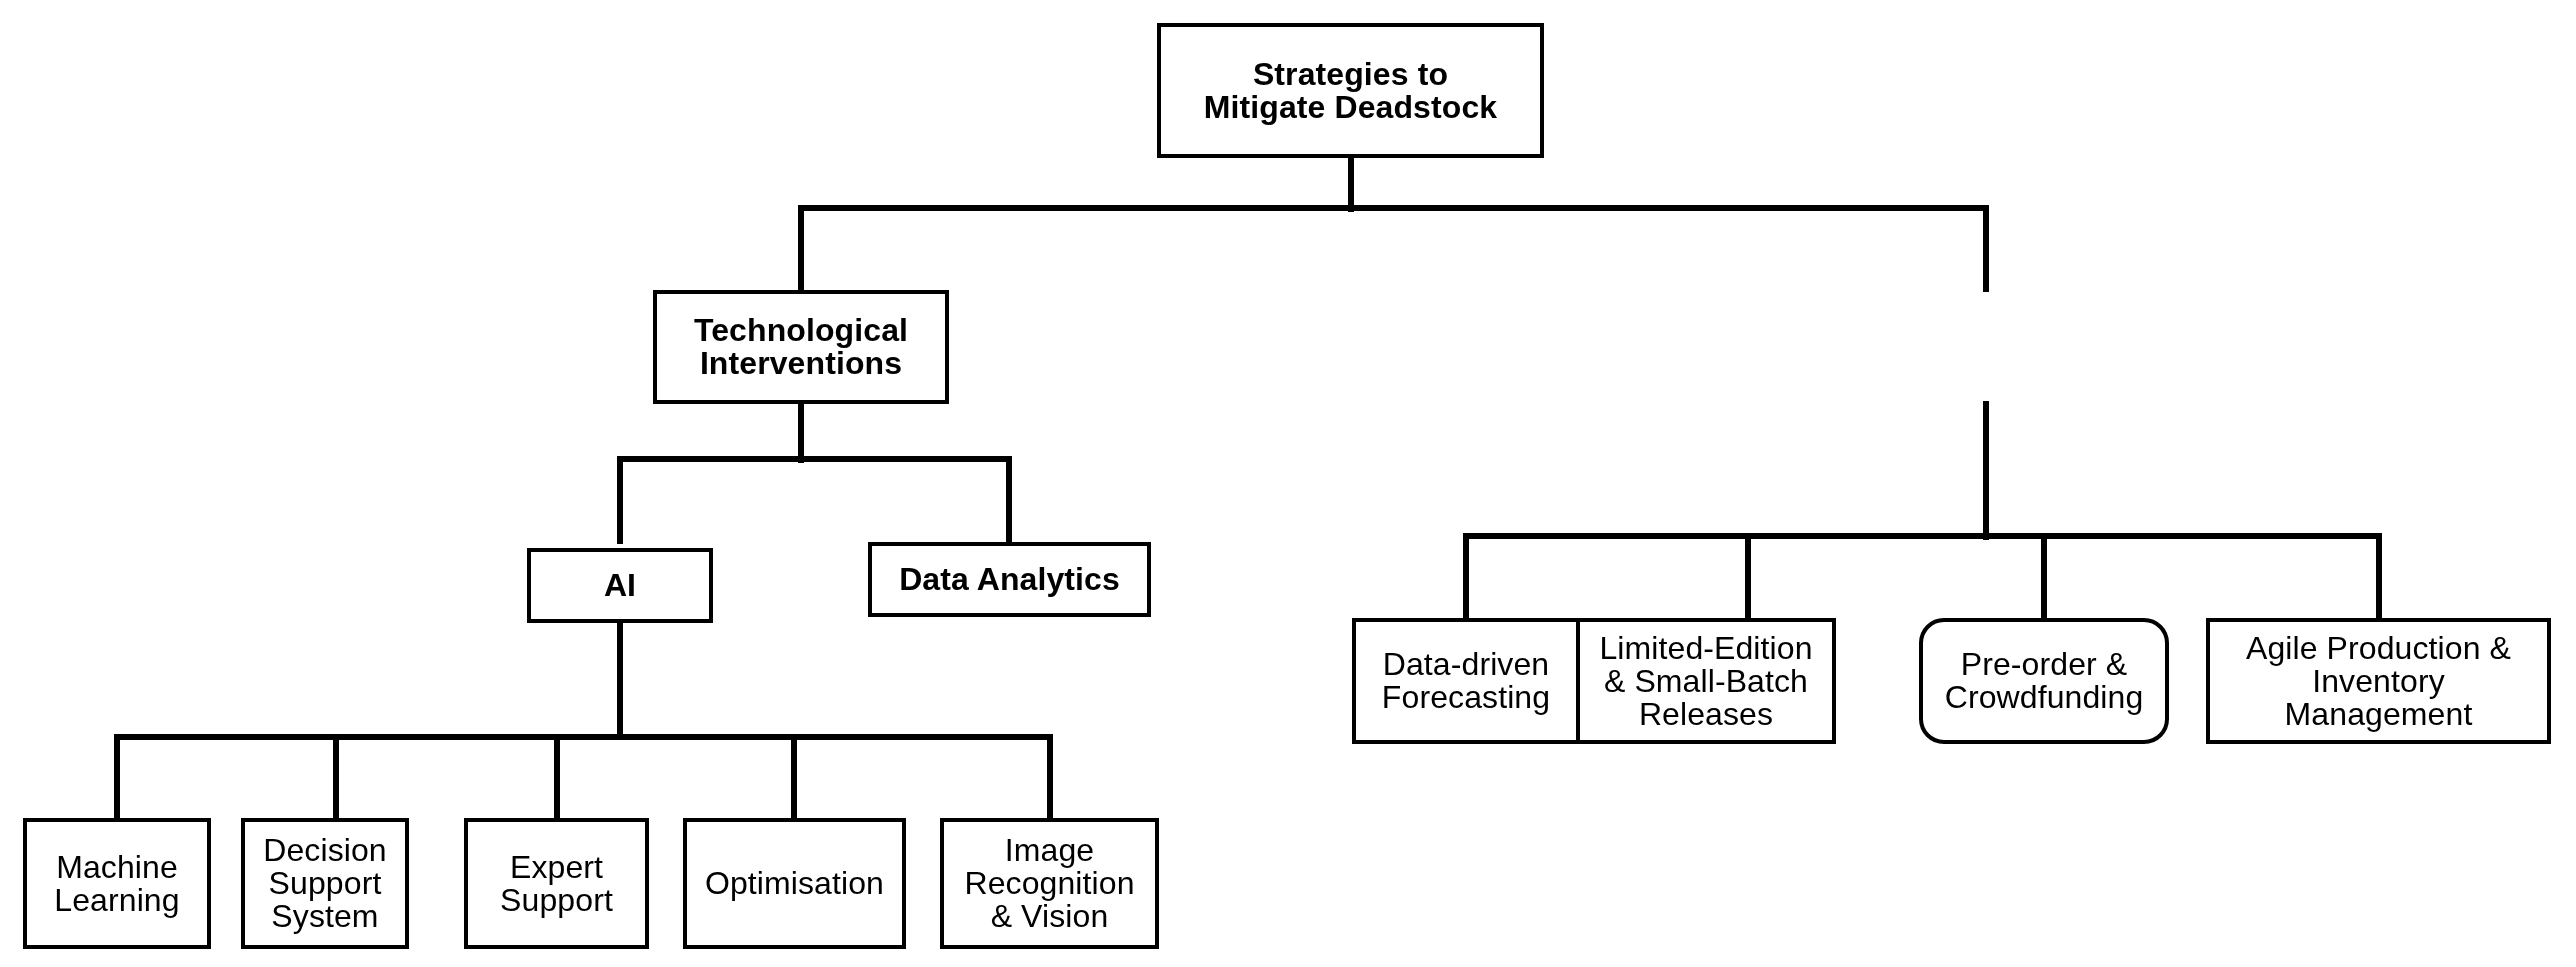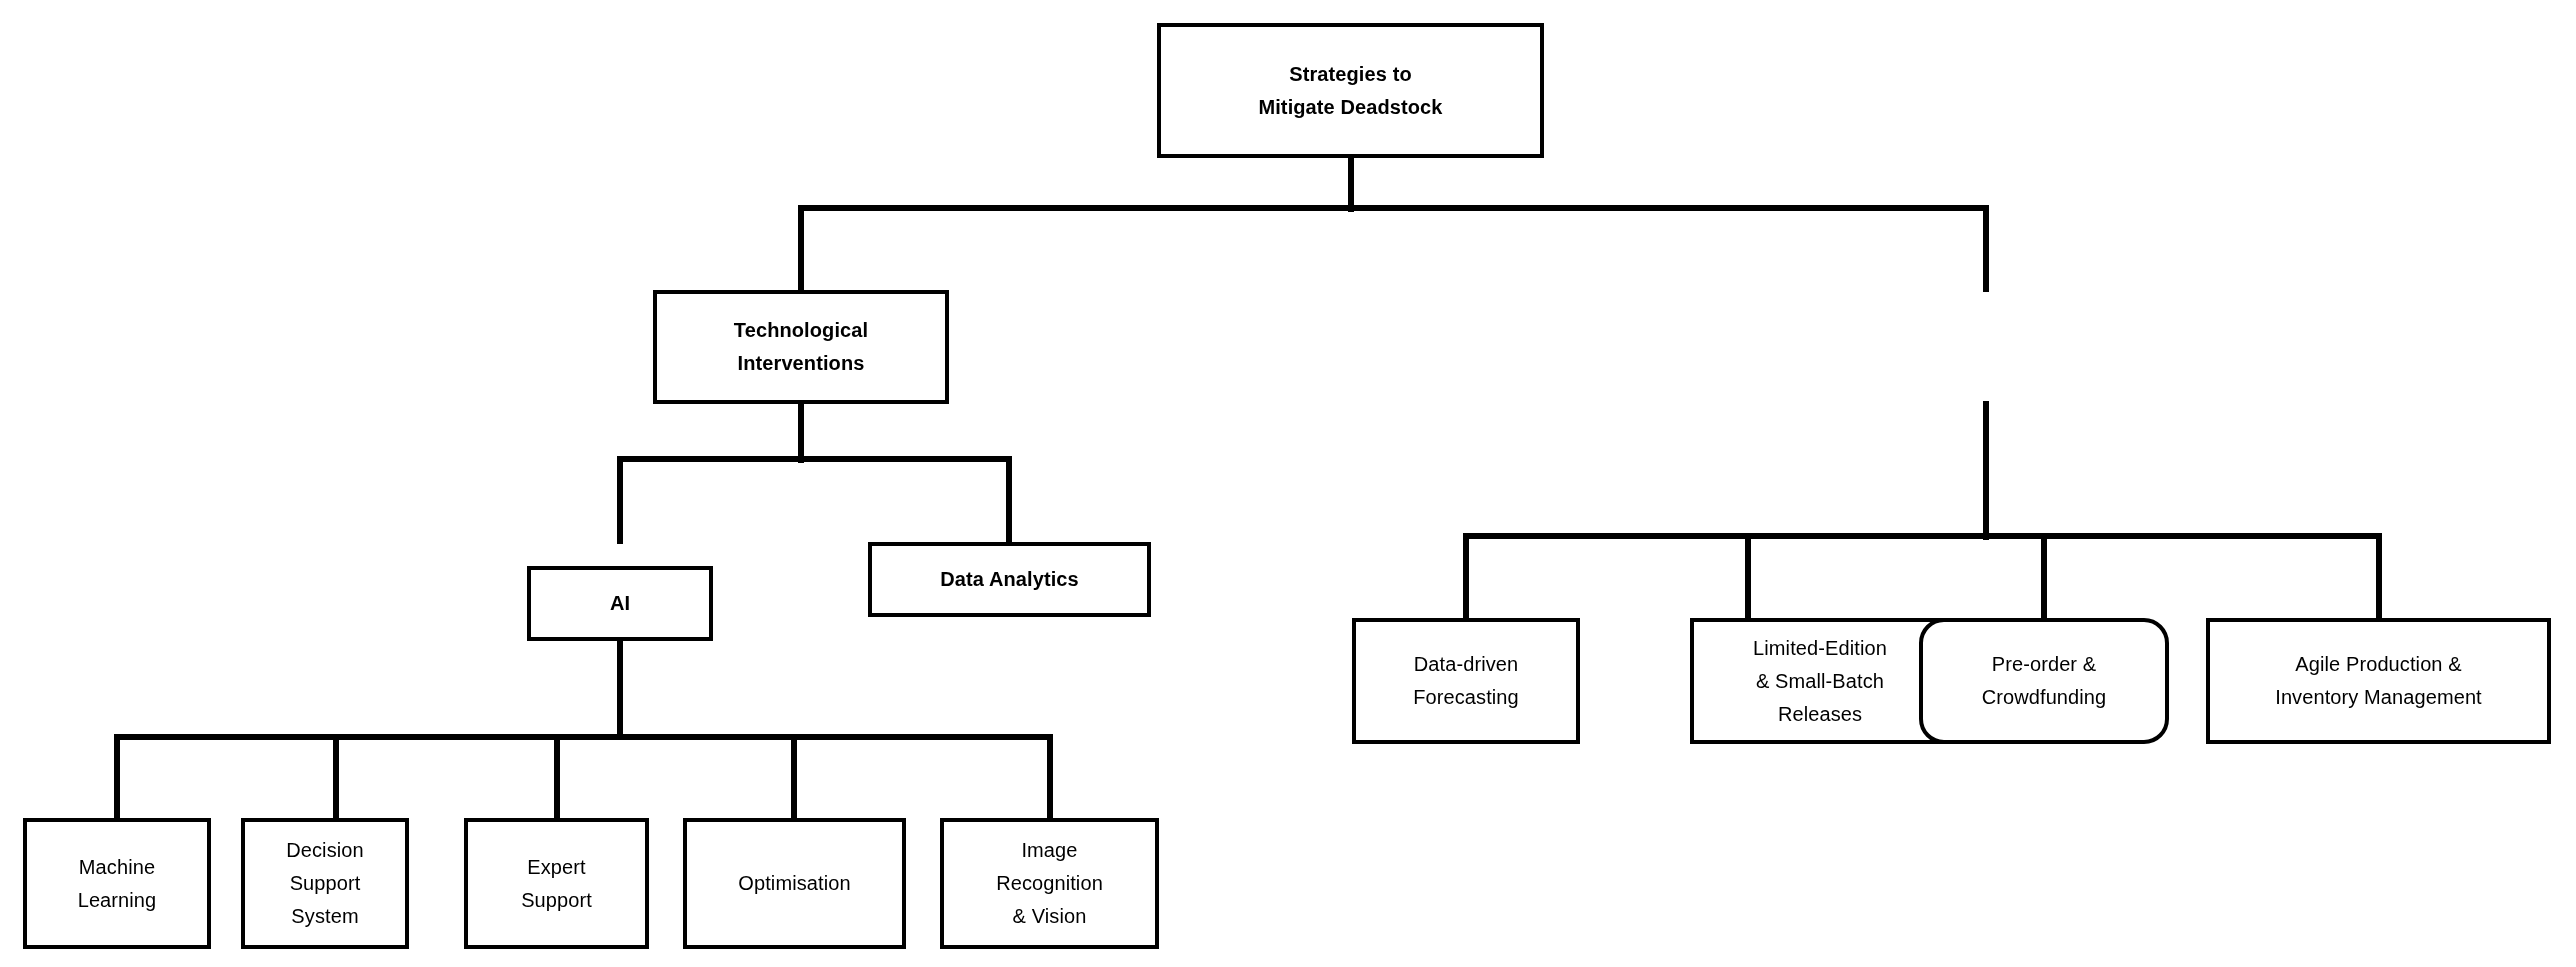--- a/index.html
+++ b/index.html
@@ -26,21 +26,21 @@
     border: 4.2px solid #000000;
     background: #ffffff;
     display: flex;
     align-items: center;
     justify-content: center;
     text-align: center;
   }
   .node-label {
     display: block;
     white-space: pre-line;
-    font-size: 20px;
+    font-size: 32px;
     line-height: 33px;
     letter-spacing: 0.1px;
     padding: 0 5.6px;
   }
   .bold .node-label {
     font-weight: bold;
   }
 </style>
 </head>
 <body>
@@ -75,21 +75,21 @@
   <div class="node bold" style="left:1157px; top:23px; width:387px; height:135px;">
     <span class="node-label">Strategies to
 Mitigate Deadstock</span>
   </div>
 
   <div class="node bold" style="left:653px; top:290px; width:296px; height:114px;align-items:center;">
     <span class="node-label">Technological
 Interventions</span>
   </div>
 
-  <div class="node bold" style="left:527px; top:566px; width:186px; height:75px;">
+  <div class="node bold" style="left:527px; top:548px; width:186px; height:75px;">
     <span class="node-label">AI</span>
   </div>
   <div class="node bold" style="left:868px; top:542px; width:283px; height:75px;">
     <span class="node-label">Data Analytics</span>
   </div>
 
   <div class="node" style="left:23px; top:818px; width:188px; height:131px;">
     <span class="node-label">Machine
 Learning</span>
   </div>
@@ -108,21 +108,21 @@
   <div class="node" style="left:940px; top:818px; width:219px; height:131px;">
     <span class="node-label">Image
 Recognition
 &amp; Vision</span>
   </div>
 
   <div class="node" style="left:1352px; top:618px; width:228px; height:126px;">
     <span class="node-label">Data-driven
 Forecasting</span>
   </div>
-  <div class="node" style="left:1690px; top:618px; width:260px; height:126px;">
+  <div class="node" style="left:1576px; top:618px; width:260px; height:126px;">
     <span class="node-label">Limited-Edition
 &amp; Small-Batch
 Releases</span>
   </div>
   <div class="node" style="left:1919px; top:618px; width:250px; height:126px;border-radius:25px;">
     <span class="node-label">Pre-order &amp;
 Crowdfunding</span>
   </div>
   <div class="node" style="left:2206px; top:618px; width:345px; height:126px;">
     <span class="node-label">Agile Production &amp;

